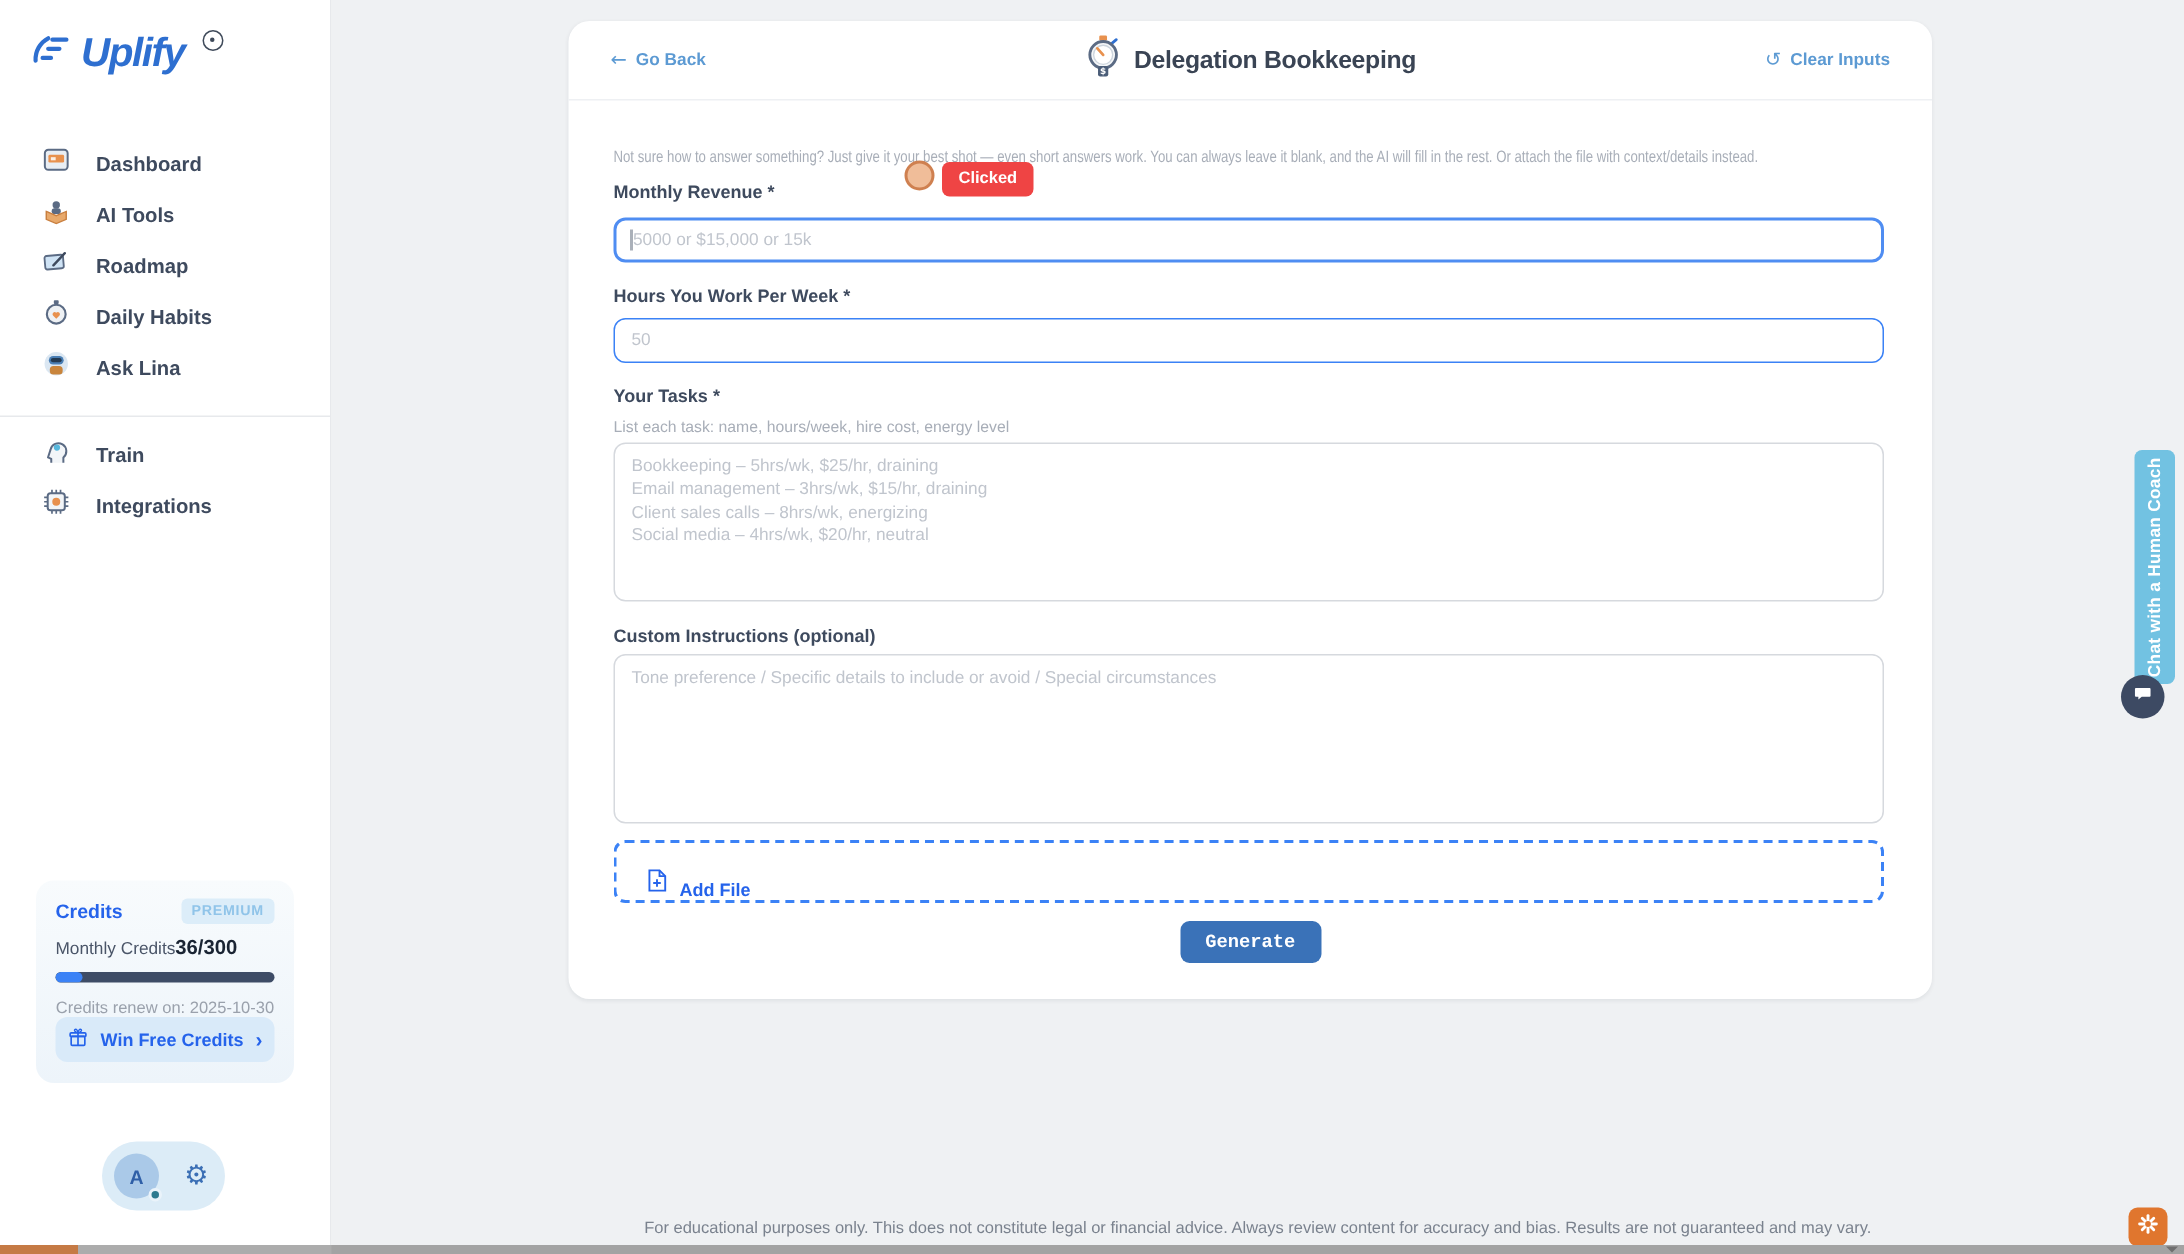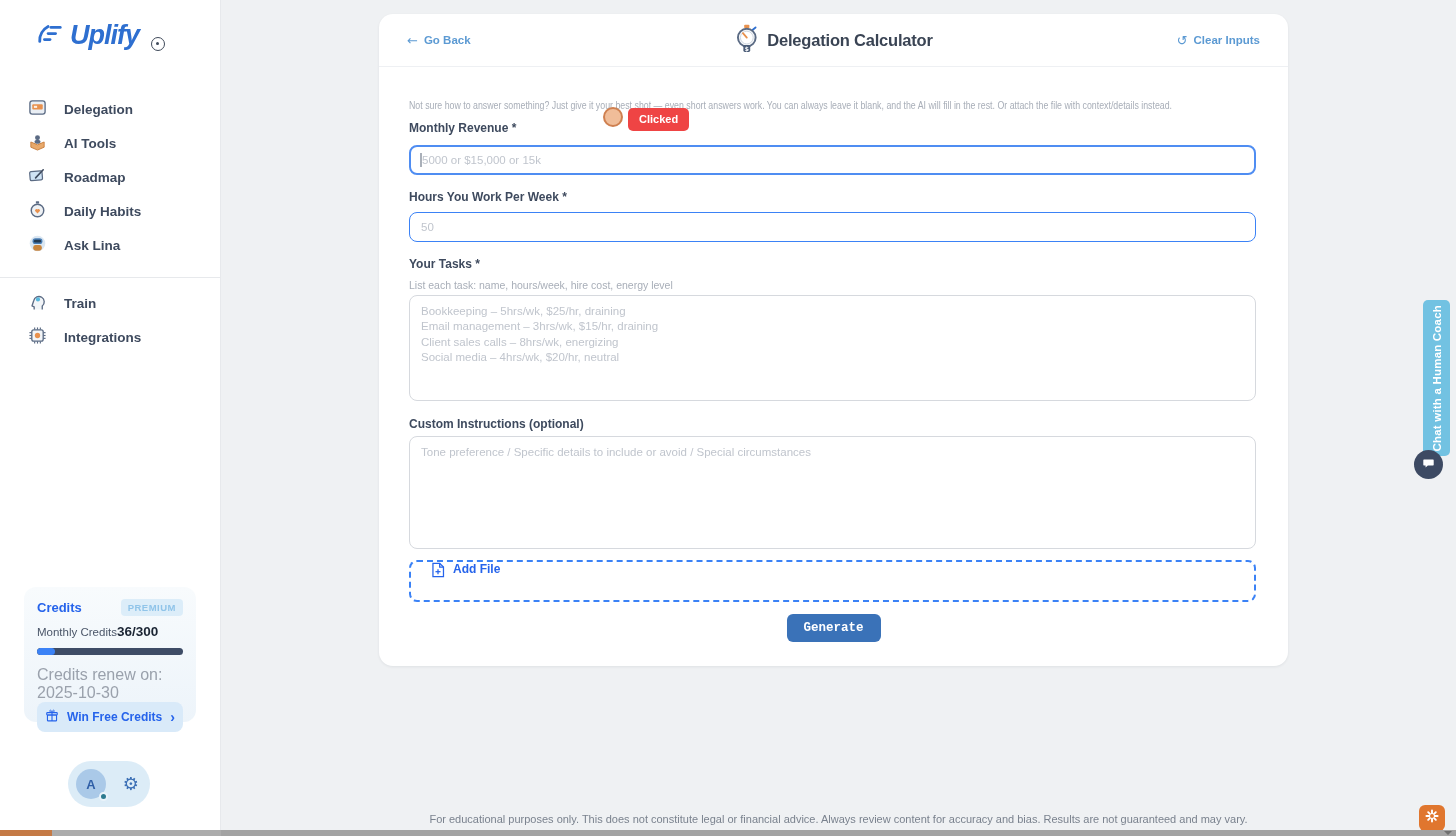--- a/index.html
+++ b/index.html
@@ -1,41 +1,41 @@
 <!DOCTYPE html>
 <html><head>
 <meta charset="utf-8">
 <style>
   * { margin:0; padding:0; box-sizing:border-box; }
   body { font-family:"Liberation Sans", sans-serif; }
   .screen { position:relative; width:1456px; height:836px; overflow:hidden; background:#eff1f3; }
 
   
   .sidebar { position:absolute; left:0; top:0; width:221px; height:836px; background:#ffffff; border-right:1px solid #e7e9ec; z-index:2; }
-  .logo-row { position:absolute; left:36px; top:20px; display:flex; align-items:flex-end; gap:6px; }
+  .logo-row { position:absolute; left:20px; top:20px; display:flex; align-items:flex-start; gap:6px; }
   .logo-text { font-size:27px; font-weight:bold; font-style:italic; color:#2e6fd0; letter-spacing:-1px; }
   .collapse-btn { width:14px; height:14px; border:1.6px solid #3f4a5a; border-radius:50%; margin-left:6px; position:relative; cursor:pointer; }
   .collapse-btn::after { content:""; position:absolute; left:4px; top:4px; width:3px; height:3px; border-radius:50%; background:#3f4a5a; }
 
   .nav { position:absolute; top:92px; left:0; right:0; }
   .nav-item { height:34px; display:flex; align-items:center; padding-left:28px; gap:17px; cursor:pointer; }
   .nav-item span.lbl { font-size:13.5px; font-weight:600; color:#3e4a5e; }
   .nav-divider { border:none; border-top:1px solid #e7e9ec; margin:15px 0 8px 0; }
 
   .credits-card { position:absolute; left:24px; top:587px; width:172px; height:135px; border-radius:12px;
     background:linear-gradient(180deg,#f8fbfd,#edf4fa); padding:12px 13px; }
   .credits-row1 { display:flex; align-items:center; justify-content:space-between; }
   .credits-title { font-size:13px; font-weight:800; color:#2563eb; }
   .premium-badge { background:#dcedf9; color:#90c4e9; font-size:9.5px; font-weight:800; letter-spacing:.5px; padding:3px 7px; border-radius:4px; }
   .credits-row2 { display:flex; align-items:baseline; justify-content:flex-start; margin-top:8px; }
   .monthly-label { font-size:11.5px; color:#4a5568; }
   .monthly-value { font-size:13.5px; font-weight:800; color:#1a2433; }
   .progress-track { margin-top:9px; height:7px; border-radius:4px; background:#3e4c66; overflow:hidden; }
   .progress-fill { height:7px; border-radius:4px; background:#3b82f6; }
-  .renew-text { margin-top:11px; font-size:16px; color:#9aa1ac; }
+  .renew-text { margin-top:11px; font-size:11px; color:#9aa1ac;text-align:center; }
   .win-btn { height:30px; border-radius:8px; background:#d9eaf9; color:#2563eb; font-size:12px; font-weight:800;
     display:flex; align-items:center; justify-content:center; gap:8px; cursor:pointer; }
   .win-chevron { font-size:14px; font-weight:700; }
 
   .user-pill { position:absolute; left:68px; top:761px; width:82px; height:46px; border-radius:23px; background:#dcecf7;
     display:flex; align-items:center; padding:0 11px 0 8px; justify-content:space-between; }
   .avatar { position:relative; width:30px; height:30px; border-radius:50%; background:#aac9e8; display:flex; align-items:center; justify-content:center;
     font-size:13px; font-weight:800; color:#2f5fa7; cursor:pointer; }
   .status-dot { position:absolute; right:-2px; bottom:-2px; width:9px; height:9px; border-radius:50%; background:#2d7a8f; border:2px solid #eaf3fa; }
   .gear { font-family:"DejaVu Sans", sans-serif; font-size:18px; color:#3b6fb5; cursor:pointer; line-height:1; }
@@ -64,21 +64,21 @@
   .t-area { position:absolute; left:30px; width:847px; border:1px solid #d6d9de; border-radius:8px; resize:none;
     padding:8px 11px; font-size:11.5px; line-height:15.4px; color:#3e4a5e; font-family:"Liberation Sans", sans-serif; outline:none; background:#fff; }
   .caret-bar { position:absolute; left:41px; top:139px; width:1.5px; height:14px; background:#aab0b9; z-index:3; }
 
   .click-circle { position:absolute; left:224px; top:93px; width:20px; height:20px; border-radius:50%;
     background:rgba(230,145,85,.6); border:2px solid #cf8050; z-index:4; }
   .click-tooltip { position:absolute; left:249px; top:94px; height:23px; line-height:23px; padding:0 11px; border-radius:5px;
     background:#ef4444; color:#fff; font-size:11px; font-weight:700; z-index:4; }
 
   .addfile-btn { position:absolute; left:30px; top:546px; width:847px; height:42px; border:2px dashed #3b82f6; border-radius:8px;
-    display:flex; align-items:flex-start; gap:8px; padding-left:20px; cursor:pointer; background:#fff; }
+    display:flex; align-items:flex-end; gap:8px; padding-left:20px; cursor:pointer; background:#fff; }
   .addfile-label { color:#2563eb; font-size:12px; font-weight:800; }
   .generate-btn { position:absolute; top:600px; left:50%; transform:translateX(-50%); background:#3a72b8; color:#fff;
     border:none; border-radius:6px; font-size:12.5px; font-weight:700; padding:7px 17px; cursor:pointer; font-family:Liberation Mono, monospace; }
 
   .footer-disclaimer { position:absolute; left:221px; right:0; top:813px; text-align:center; font-size:11px; color:#7a828e; }
 
   
   .chat-tab { position:absolute; right:6px; top:300px; width:27px; height:156px; background:#72c2e2; border-radius:5px;
     display:flex; align-items:center; justify-content:center; cursor:pointer; z-index:5; }
   .chat-tab span { writing-mode:vertical-rl; transform:rotate(180deg); color:#fff; font-size:11.5px; font-weight:800; white-space:nowrap; letter-spacing:.2px; }
@@ -116,21 +116,21 @@
 
     <nav class="nav">
       <div class="nav-item">
         <span>
           <svg width="19" height="19" viewBox="0 0 20 20">
             <rect x="2" y="3" width="16" height="14" rx="2.5" fill="#e9eef4" stroke="#5b6b84" stroke-width="1.4"></rect>
             <rect x="4.5" y="6.5" width="11" height="5.5" rx="1" fill="#e8914e"></rect>
             <rect x="6.2" y="8.2" width="3.4" height="2.2" fill="#fff" opacity=".85"></rect>
           </svg>
         </span>
-        <span class="lbl">Delegation</span>
+        <span class="lbl">Dashboard</span>
       </div>
       <div class="nav-item">
         <span>
           <svg width="19" height="19" viewBox="0 0 20 20">
             <circle cx="10" cy="6" r="2.6" fill="#5b6b84"></circle>
             <rect x="6.8" y="8.3" width="6.4" height="4" rx="2" fill="#5b6b84"></rect>
             <path d="M3 10.5 L10 13.5 L17 10.5 L17 16 L10 19 L3 16 Z" fill="#e8a96b" stroke="#c97f3f" stroke-width="1"></path>
           </svg>
         </span>
         <span class="lbl">AI Tools</span>
@@ -251,21 +251,21 @@
           <svg width="24" height="29" viewBox="0 0 26 31">
             <rect x="10.2" y="0.5" width="5.6" height="3.8" rx="1" fill="#e8914e"></rect>
             <line x1="19.5" y1="6" x2="22.5" y2="3.5" stroke="#2e6fd0" stroke-width="2" stroke-linecap="round"></line>
             <circle cx="13" cy="14.5" r="9.6" fill="#f4f6f8" stroke="#5b6b84" stroke-width="2.1"></circle>
             <circle cx="13" cy="14.5" r="6.9" fill="#ffffff" stroke="#cdd5de" stroke-width="1"></circle>
             <line x1="13" y1="14.5" x2="8.8" y2="9.8" stroke="#e8914e" stroke-width="2" stroke-linecap="round"></line>
             <rect x="9.3" y="22.5" width="7.4" height="7.6" rx="1.6" fill="#4b5d78"></rect>
             <text x="13" y="28.6" font-size="6.4" fill="#fff" text-anchor="middle" font-weight="bold" font-family="DejaVu Sans, sans-serif">$</text>
           </svg>
         </span>
-        <span class="card-title">Delegation Calculator</span>
+        <span class="card-title">Delegation Bookkeeping</span>
       </span>
       <span class="hdr-link">
         <span class="gl">↺</span>
         <span>Clear Inputs</span>
       </span>
     </div>
 
     <div class="helper-text">Not sure how to answer something? Just give it your best shot — even short answers work. You can always leave it blank, and the AI will fill in the rest. Or attach the file with context/details instead.</div>
 
     <div class="f-label" style="top:107px;">

